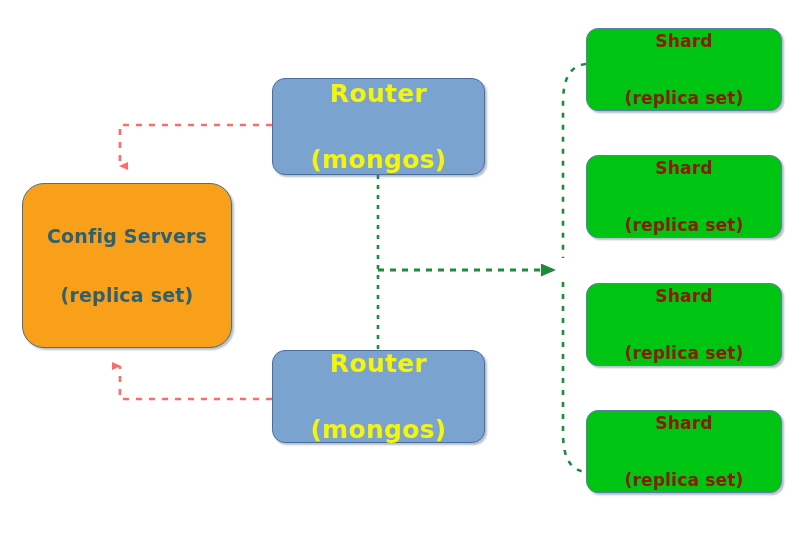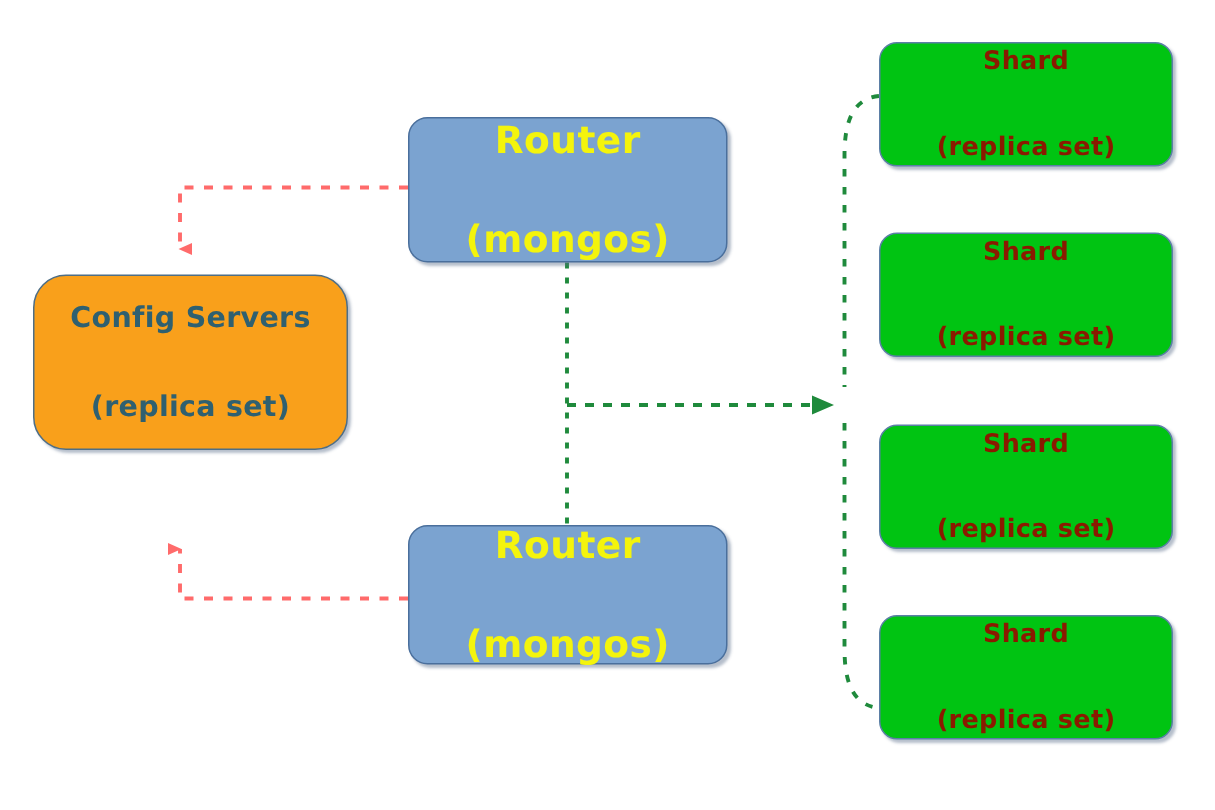--- a/index.html
+++ b/index.html
@@ -110,21 +110,21 @@
     <g>
       <path d="M 378 270 L 556 270" fill="none" stroke="#1f8a3c" stroke-width="2.8" stroke-dasharray="6 6" stroke-linecap="butt" marker-end="url(#greenArrow)"></path>
     </g>
 
     <g>
       <path d="M 586 64 C 566 66 563 86 563 104 L 563 258" fill="none" stroke="#1f8a3c" stroke-width="2.6" stroke-dasharray="5 7" stroke-linecap="butt"></path>
       <path d="M 563 282 L 563 432 C 563 450 566 470 586 472" fill="none" stroke="#1f8a3c" stroke-width="2.6" stroke-dasharray="5 7" stroke-linecap="butt"></path>
     </g>
   </svg>
 
-  <div class="node node-config" style="left:22px; top:183px; width:210px; height:117px;">
+  <div class="node node-config" style="left:22px; top:183px; width:210px; height:165px;">
     <span class="line1">Config Servers</span>
     <span class="line2">(replica set)</span>
   </div>
 
   <div class="node node-router" style="left:272px; top:78px; width:213px; height:97px;">
     <span class="line1">Router</span>
     <span class="line2">(mongos)</span>
   </div>
 
   <div class="node node-router" style="left:272px; top:350px; width:213px; height:93px;">

